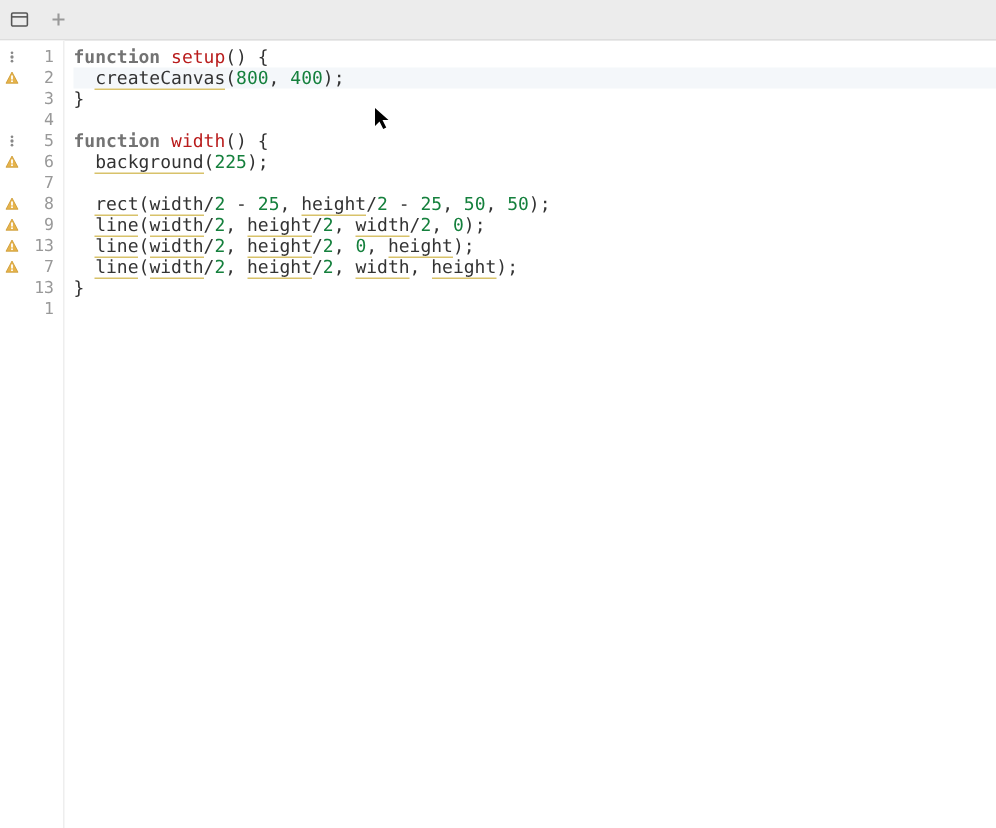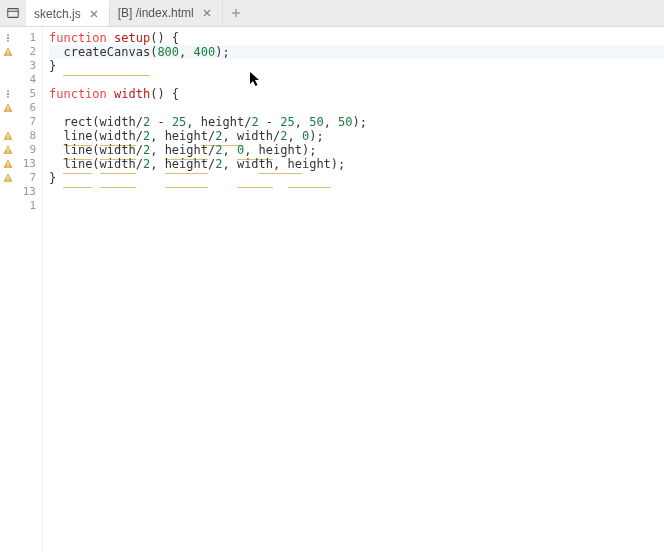--- a/index.html
+++ b/index.html
@@ -13,58 +13,38 @@
 .editor{display:flex;height:calc(100% - 26px);position:relative}
 .gutter{width:42px;background:#fff;border-right:1px solid #eee;padding-top:4px;position:relative}
 .grow{display:flex;height:14px;line-height:14px}
 .gicon{width:16px;display:flex;align-items:center;justify-content:center}
 .gnum{flex:1;text-align:right;padding-right:6px;color:#999;font-size:11px}
 .warn{width:10px;height:10px;display:inline-block}
 .info{width:10px;height:10px;display:inline-block}
 .code{flex:1;padding:4px 0 0 6px;position:relative}
 .line{height:14px;line-height:14px;white-space:pre}
 .line.hl{background:#f4f7fa}
-.kw{color:#ef4444;font-weight:normal}
+.kw{color:#737373;font-weight:bold}
 .fn{color:#b91c1c}
 .call{color:#333}
 .num{color:#15803d}
 .paren{color:#333}
-.squig{border-bottom:1px solid #d8c26a;padding-bottom:16px}
+.squig{border-bottom:1px solid #d8c26a;padding-bottom:0px}
 .cursor-ptr{position:absolute;left:206px;top:44px;width:14px;height:18px;pointer-events:none}
 </style>
 </head>
 <body>
 
 <div class="tabbar">
   <div class="project-icon">
     <svg viewBox="0 0 16 16" fill="none">
         <rect x="2" y="3" width="12" height="10" rx="1" stroke="#555" stroke-width="1.2"></rect>
         <line x1="2" y1="6" x2="14" y2="6" stroke="#555" stroke-width="1.2"></line>
       </svg>
   </div>
-  <div id="tabs" style="display: flex;">
-      <div class="tab active">
-        <span>sketch.js</span>
-        <span class="close">
-          <svg width="8" height="8" viewBox="0 0 8 8">
-            <line x1="1" y1="1" x2="7" y2="7" stroke="#888" stroke-width="1.3"></line>
-            <line x1="7" y1="1" x2="1" y2="7" stroke="#888" stroke-width="1.3"></line>
-          </svg>
-        </span>
-      </div>
-      <div class="tab">
-        <span>[B] /index.html</span>
-        <span class="close">
-          <svg width="8" height="8" viewBox="0 0 8 8">
-            <line x1="1" y1="1" x2="7" y2="7" stroke="#888" stroke-width="1.3"></line>
-            <line x1="7" y1="1" x2="1" y2="7" stroke="#888" stroke-width="1.3"></line>
-          </svg>
-        </span>
-      </div>
-    </div>
   <div class="newtab">
     <svg width="12" height="12" viewBox="0 0 12 12">
         <line x1="6" y1="2" x2="6" y2="10" stroke="#999" stroke-width="1.4"></line>
         <line x1="2" y1="6" x2="10" y2="6" stroke="#999" stroke-width="1.4"></line>
       </svg>
   </div>
 </div>
 
 <div class="editor">
   <div class="gutter" id="gutter">
@@ -173,20 +153,21 @@
     <div class="cursor-ptr">
       <svg viewBox="0 0 14 18">
           <path d="M1 1 L1 13 L4 10 L6.5 15 L8.5 14 L6 9 L10 9 Z" fill="#000"></path>
         </svg>
     </div>
   <div class="line"><span class="kw">function</span><span class="sp"> </span><span class="fn">setup</span><span class="paren">() {</span></div>
       <div class="line hl"><span class="sp">  </span><span class="call squig">createCanvas</span><span class="paren">(</span><span class="num">800</span><span class="paren">, </span><span class="num">400</span><span class="paren">);</span></div>
       <div class="line"><span class="paren">}</span></div>
       <div class="line"></div>
       <div class="line"><span class="kw">function</span><span class="sp"> </span><span class="fn">width</span><span class="paren">() {</span></div>
+      <div class="line"><span class="sp">  </span><span class="call squig">background</span><span class="paren">(</span><span class="num">225</span><span class="paren">);</span></div>
       <div class="line"></div>
       <div class="line"><span class="sp">  </span><span class="call squig">rect</span><span class="paren">(</span><span class="call squig">width</span><span class="paren">/</span><span class="num">2</span><span class="paren"> - </span><span class="num">25</span><span class="paren">, </span><span class="call squig">height</span><span class="paren">/</span><span class="num">2</span><span class="paren"> - </span><span class="num">25</span><span class="paren">, </span><span class="num">50</span><span class="paren">, </span><span class="num">50</span><span class="paren">);</span></div>
       <div class="line"><span class="sp">  </span><span class="call squig">line</span><span class="paren">(</span><span class="call squig">width</span><span class="paren">/</span><span class="num">2</span><span class="paren">, </span><span class="call squig">height</span><span class="paren">/</span><span class="num">2</span><span class="paren">, </span><span class="call squig">width</span><span class="paren">/</span><span class="num">2</span><span class="paren">, </span><span class="num">0</span><span class="paren">);</span></div>
       <div class="line"><span class="sp">  </span><span class="call squig">line</span><span class="paren">(</span><span class="call squig">width</span><span class="paren">/</span><span class="num">2</span><span class="paren">, </span><span class="call squig">height</span><span class="paren">/</span><span class="num">2</span><span class="paren">, </span><span class="num">0</span><span class="paren">, </span><span class="call squig">height</span><span class="paren">);</span></div>
       <div class="line"><span class="sp">  </span><span class="call squig">line</span><span class="paren">(</span><span class="call squig">width</span><span class="paren">/</span><span class="num">2</span><span class="paren">, </span><span class="call squig">height</span><span class="paren">/</span><span class="num">2</span><span class="paren">, </span><span class="call squig">width</span><span class="paren">, </span><span class="call squig">height</span><span class="paren">);</span></div>
       <div class="line"><span class="paren">}</span></div>
       <div class="line"></div>
     </div>
 </div>
 

